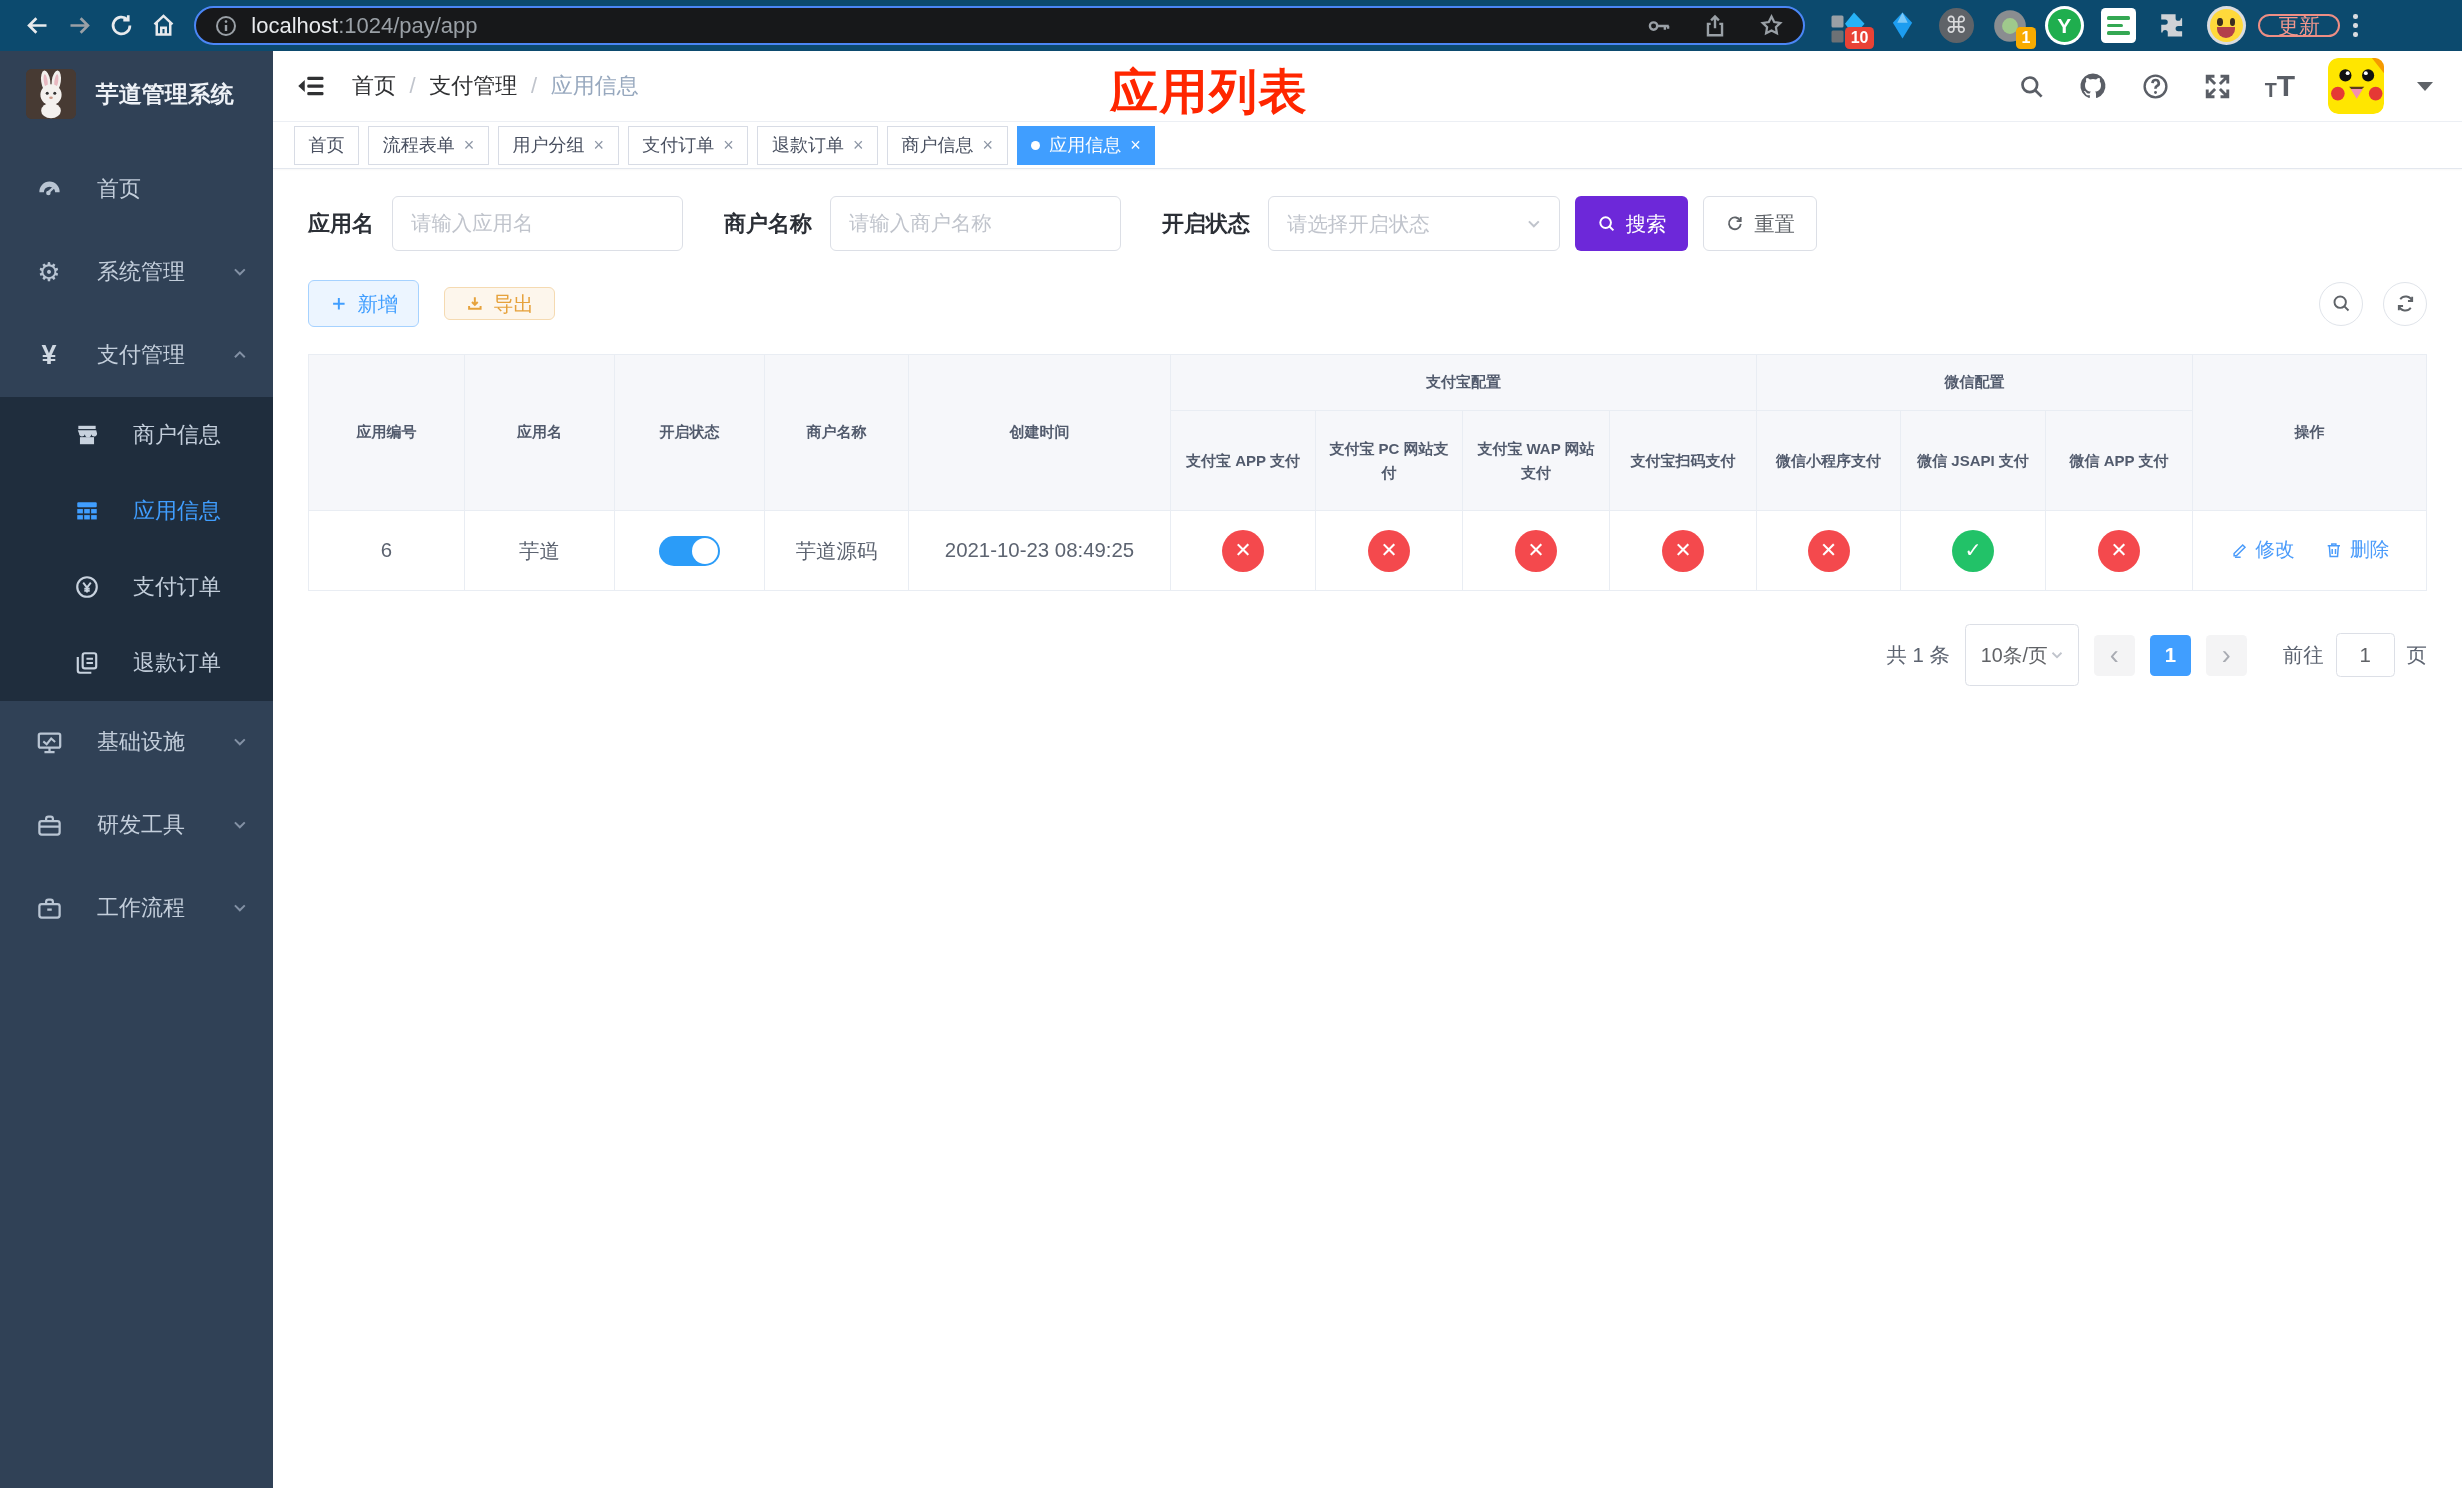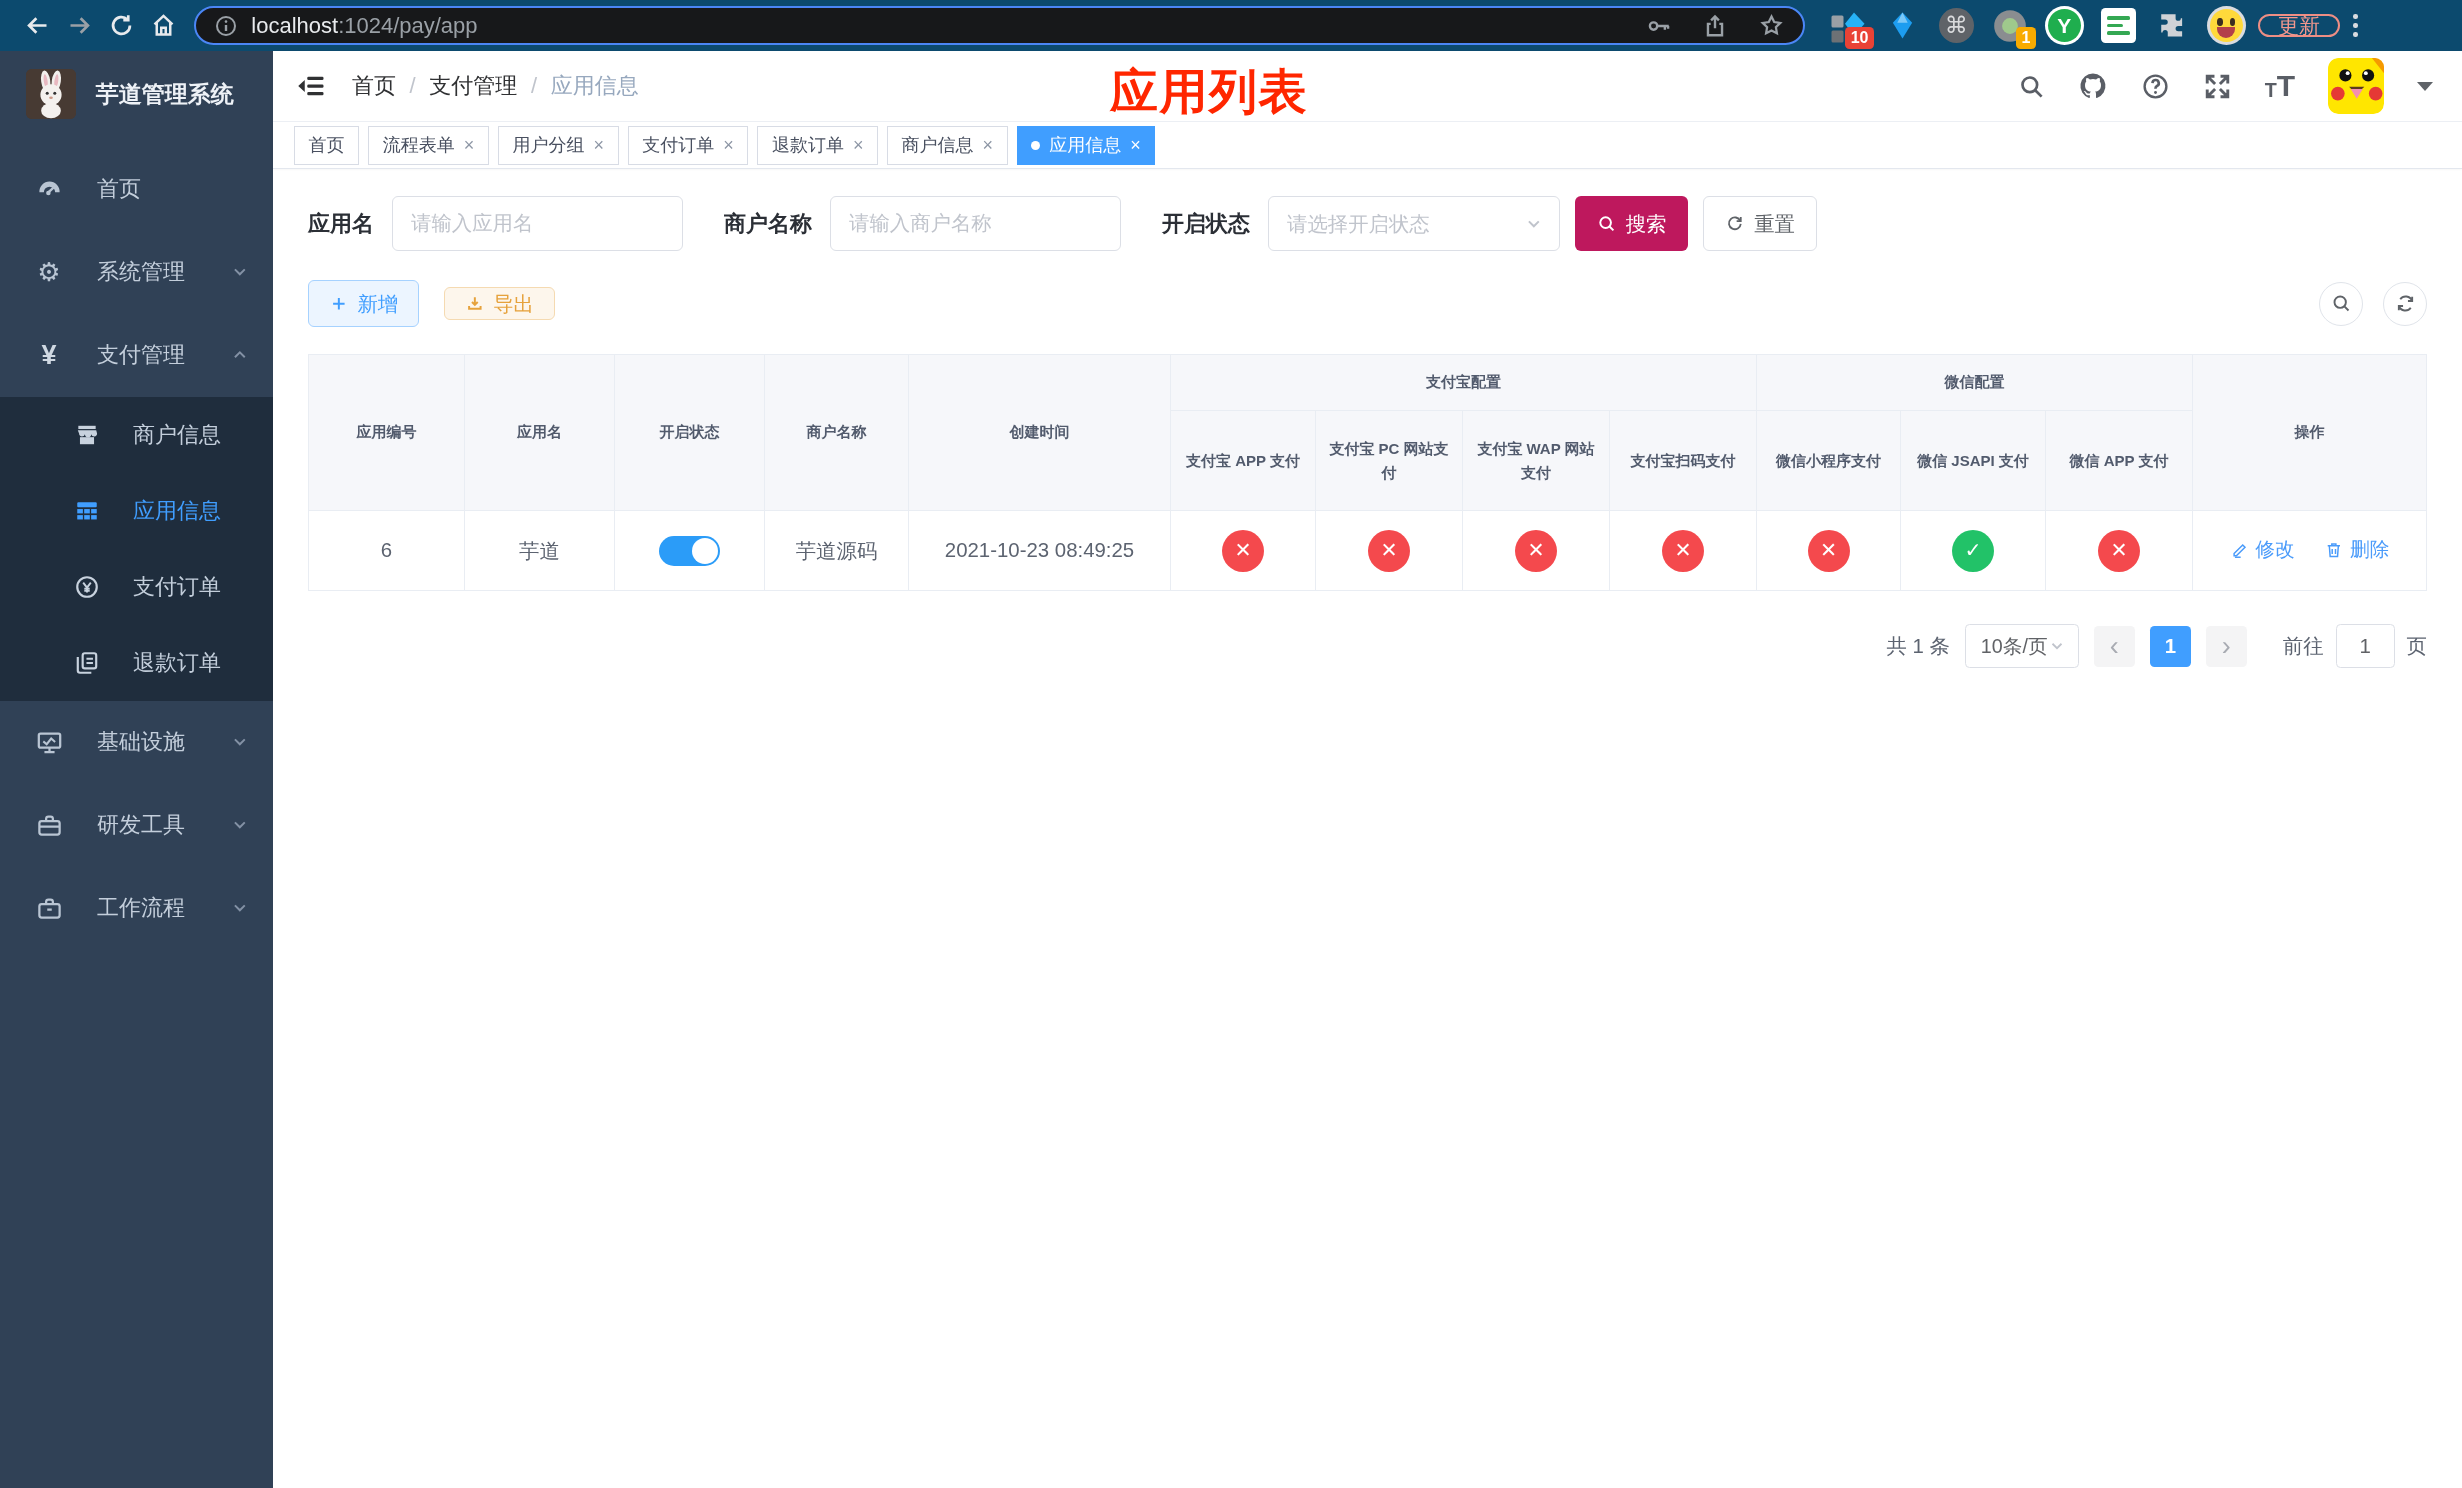--- a/index.html
+++ b/index.html
@@ -74,21 +74,21 @@
 
   
   #content { padding:27px 35px 0; flex:1; }
   .filter-row { display:flex; align-items:center; }
   .f-group { display:flex; align-items:center; margin-right:41px; }
   .f-label { font-size:22px; font-weight:700; color:#2b2f36; margin-right:18px; white-space:nowrap; }
   .f-input { width:291px; height:55px; border:1.5px solid #dcdfe6; border-radius:6px; padding:0 18px; font-size:20.4px; color:#606266; outline:none; font-family:inherit; }
   .f-input::placeholder { color:#c0c4cc; }
   .f-select { width:292px; height:55px; border:1.5px solid #dcdfe6; border-radius:6px; display:flex; align-items:center; justify-content:space-between; padding:0 15px 0 18px; color:#c0c4cc; font-size:20.4px; cursor:pointer; background:#fff; }
   .btn { height:55px; border-radius:6px; font-size:20.4px; display:inline-flex; align-items:center; justify-content:center; gap:9px; padding:0 21px; cursor:pointer; border:1.5px solid transparent; font-family:inherit; white-space:nowrap; }
-  .btn-primary { background:#be185d; color:#fff; margin-left:15px; }
+  .btn-primary { background:#6d28d9; color:#fff; margin-left:15px; }
   .btn-plain { background:#fff; border-color:#dcdfe6; color:#5f6368; margin-left:15px; }
   .toolbar-row { margin-top:29px; display:flex; align-items:center; }
   .btn-add { background:#ecf5ff; border-color:#a6d2ff; color:#409eff; height:47px; padding:0 19.7px; }
   .btn-export { background:#fdf6ec; border-color:#f5dab1; color:#e6a23c; height:33px; padding:0 19.7px; margin-left:25px; }
   .mini-group { margin-left:auto; display:flex; gap:19.7px; }
   .mini { width:44px; height:44px; border-radius:50%; border:1.5px solid #e0e4ea; background:#fff; color:#5f6368; display:flex; align-items:center; justify-content:center; cursor:pointer; }
 
   
   table { margin-top:27px; width:100%; border-collapse:collapse; table-layout:fixed; }
   th, td { border:0.8px solid #e9edf3; text-align:center; vertical-align:middle; }
@@ -102,21 +102,21 @@
   .switch.on::after { left:auto; right:2.3px; }
   .circle { width:42px; height:42px; border-radius:50%; display:inline-flex; align-items:center; justify-content:center; color:#fff; font-size:20.4px; line-height:1; }
   .circle.no { background:#f4494d; }
   .circle.ok { background:#22c268; }
   .ops { white-space:nowrap; }
   .ops a { color:#4a9bfa; text-decoration:none; font-size:19.7px; display:inline-flex; align-items:center; gap:6px; cursor:pointer; }
   .ops a + a { margin-left:24px; }
 
   
   .pagination { margin-top:33px; display:flex; align-items:center; justify-content:flex-end; gap:15px; font-size:20.4px; color:#5c6370; padding-bottom:30px; }
-  .page-size { width:114px; height:44px; border:1.5px solid #dcdfe6; border-radius:4.5px; display:flex; align-items:center; justify-content:space-between; padding:0 12px 0 15px; color:#606266; font-size:19.7px; cursor:pointer; }
+  .page-size { width:114px; height:62px; border:1.5px solid #dcdfe6; border-radius:4.5px; display:flex; align-items:center; justify-content:space-between; padding:0 12px 0 15px; color:#606266; font-size:19.7px; cursor:pointer; }
   .pg-btn { width:41px; height:41px; border-radius:4.5px; background:#f4f4f5; color:#a8abb2; display:flex; align-items:center; justify-content:center; font-size:27px; cursor:pointer; line-height:1; }
   .pg-cur { width:41px; height:41px; border-radius:4.5px; background:#409eff; color:#fff; font-weight:700; display:flex; align-items:center; justify-content:center; font-size:20.4px; cursor:pointer; }
   .goto { display:flex; align-items:center; gap:12px; margin-left:21px; }
   .goto-input { width:59px; height:44px; border:1.5px solid #dcdfe6; border-radius:4.5px; text-align:center; font-size:20.4px; color:#606266; outline:none; font-family:inherit; }
 </style>
 </head>
 <body>
 
 <div id="browser-bar">
   <div class="bicon">

